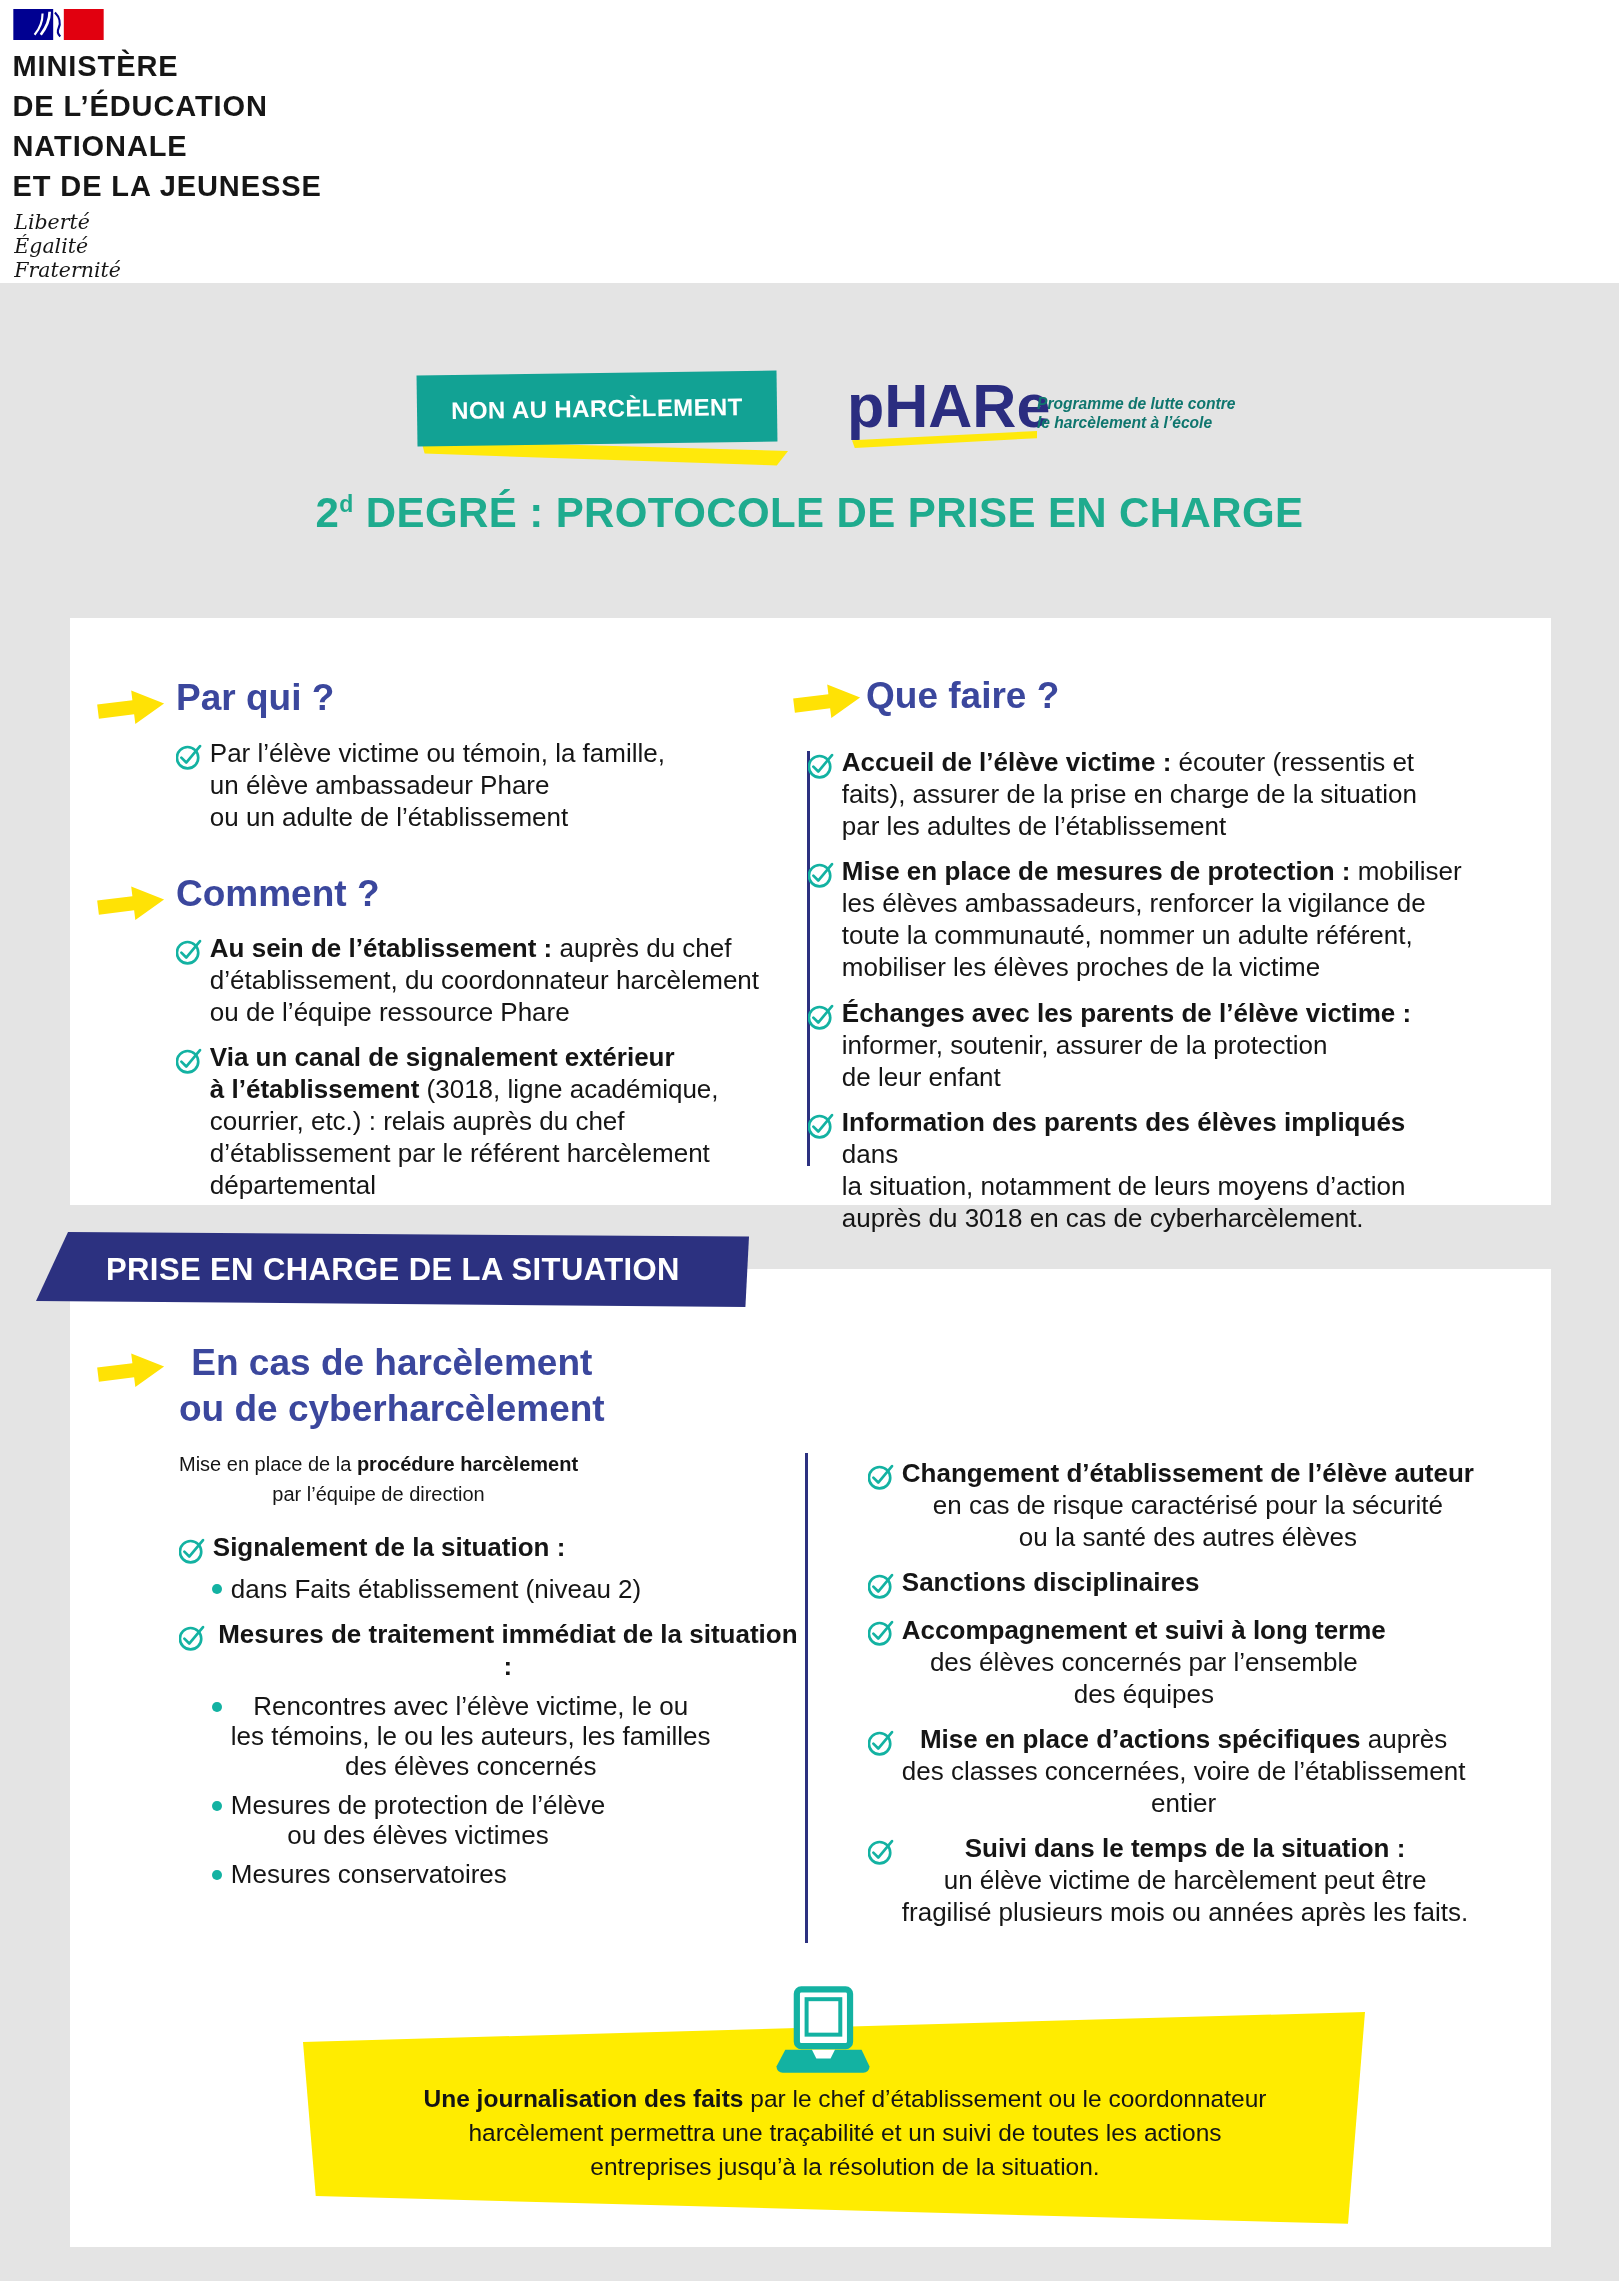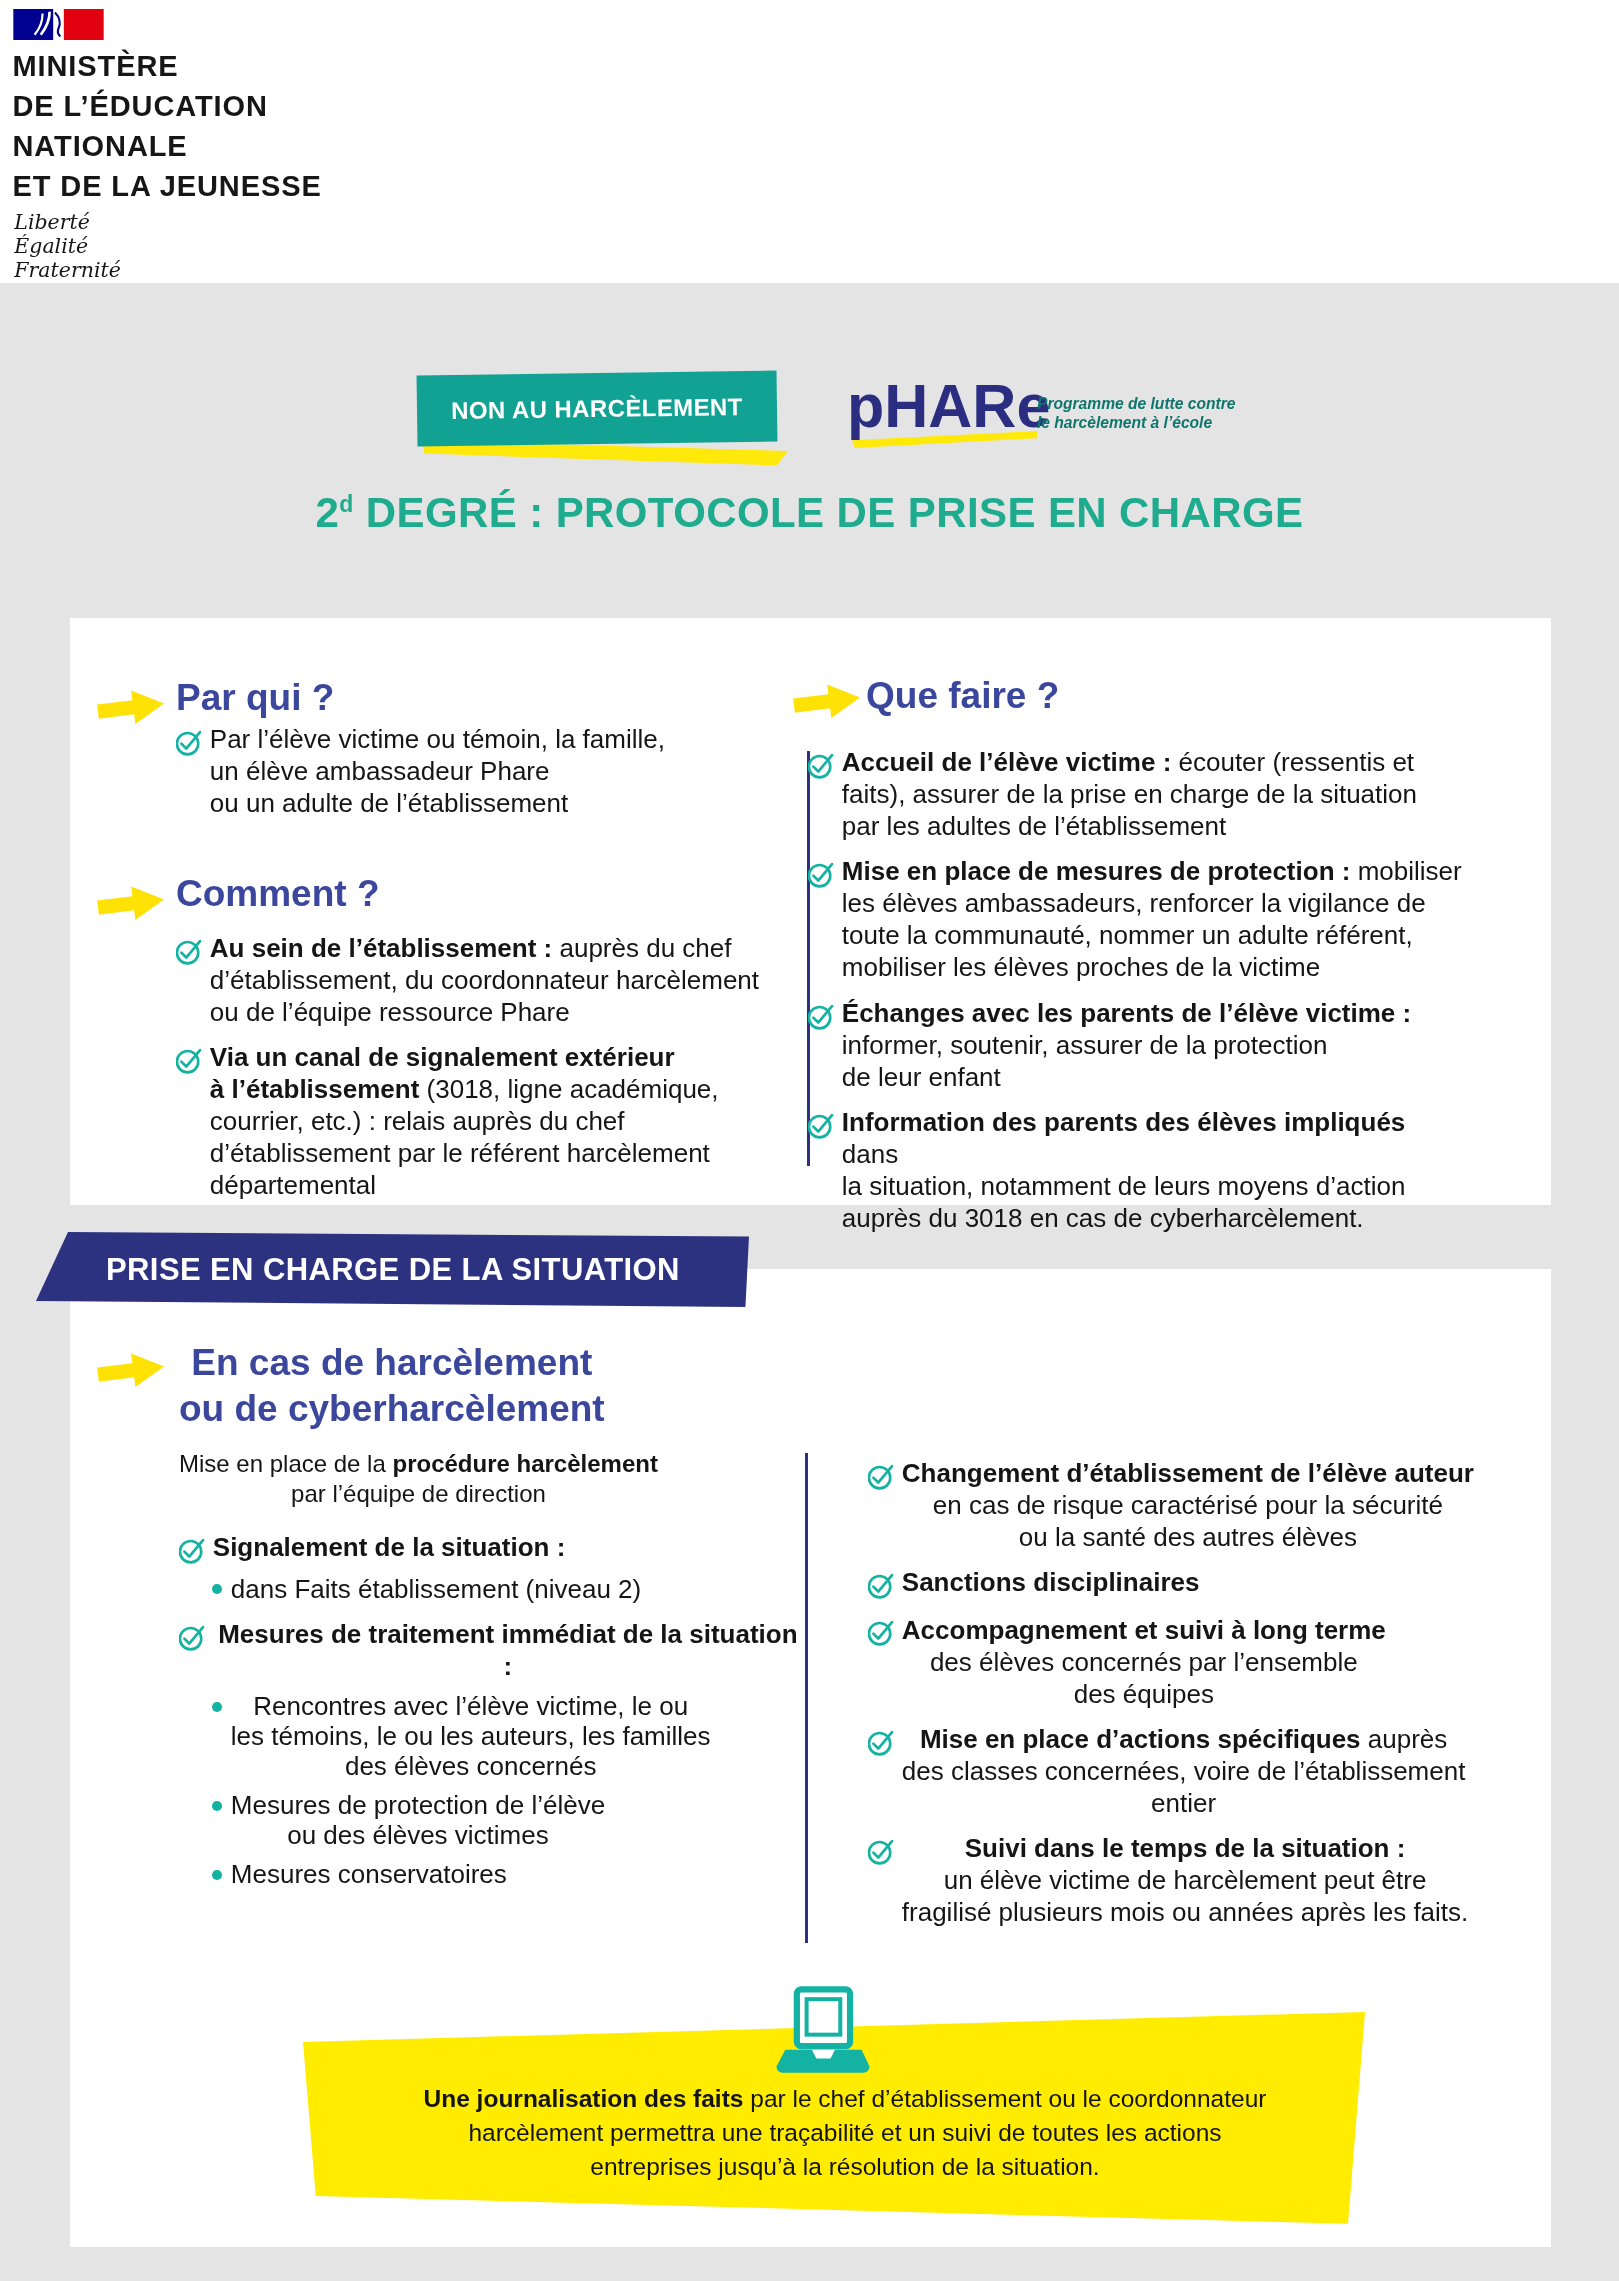--- a/index.html
+++ b/index.html
@@ -88,21 +88,21 @@
   }
   .item-text {
     margin:0; font-size:26px; line-height:32px; white-space:pre-line; color:#151515;
   }
   .sub-item { display:flex; margin:9px 0 0 33px; }
   .sub-item .item-text { line-height:30px; }
   .dot {
     flex:0 0 9.8px; width:9.8px; height:9.8px; border-radius:50%;
     background:#13b2a2; margin:10.7px 9px 0 0;
   }
-  .intro { position:absolute; margin:0; font-size:24px; line-height:30px; white-space:pre-line; }
+  .intro { position:absolute; margin:0; font-size:20px; line-height:30px; white-space:pre-line; }
   
   .note {
     position:absolute; left:233px; top:743px; width:1062px; height:214px;
     background:#ffec00;
     clip-path:polygon(0% 14%, 100% 0%, 98.4% 99%, 1.2% 86%);
     box-sizing:border-box; padding:70px 53px 0 75px;
   }
   .note p { margin:0; font-size:24.5px; line-height:34px; white-space:pre-line; color:#141414; }
   .laptop { position:absolute; left:702px; top:716px; }
   b { font-weight:bold; }
@@ -146,21 +146,21 @@
   <div class="card card1">
     <div class="divider div1"></div>
 
     <svg class="arrow" style="left:26px; top:68px;" width="71" height="43" viewBox="0 0 80 48">
       <g transform="rotate(-7 40 24)">
           <path d="M2 16 L42 16 L42 5 L77 24 L42 43 L42 32 L2 32 Z" fill="#FFE205"></path>
         </g>
     </svg>
     <div class="col-heading" style="left:106px; top:57px;">Par qui ?</div>
 
-    <div class="items" style="left:106px; top:105px; width:615px;">
+    <div class="items" style="left:106px; top:119px; width:615px;">
       <div class="check-item">
         <svg class="check-icon" viewBox="0 0 32 36">
             <circle cx="13" cy="21" r="12"></circle>
             <path d="M6 21 l5.5 5.5 L27 8"></path>
           </svg>
         <p class="item-text"><b></b><span>Par l’élève victime ou témoin, la famille,
 un élève ambassadeur Phare
 ou un adulte de l’établissement</span></p>
       </div>
     </div>

